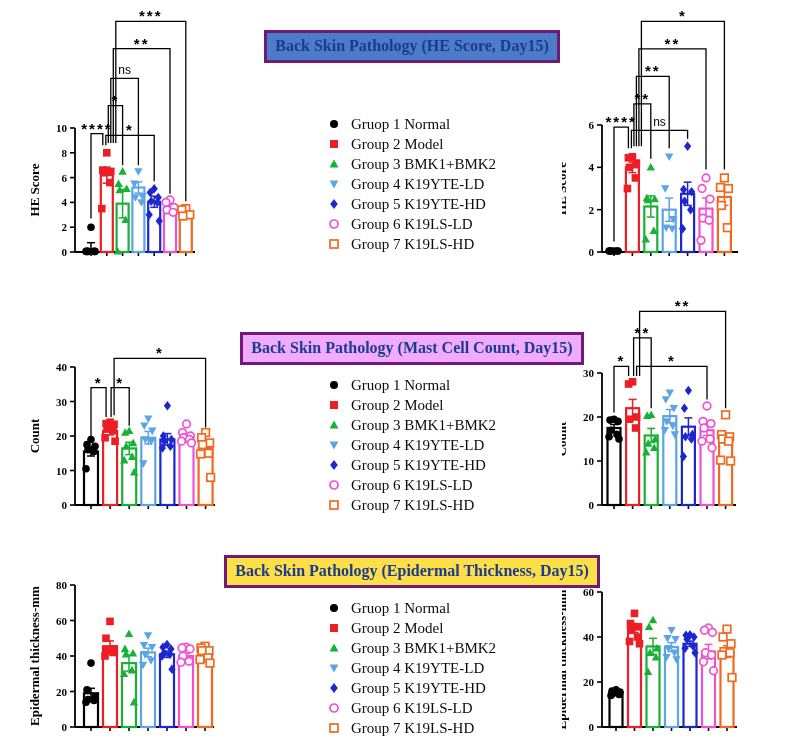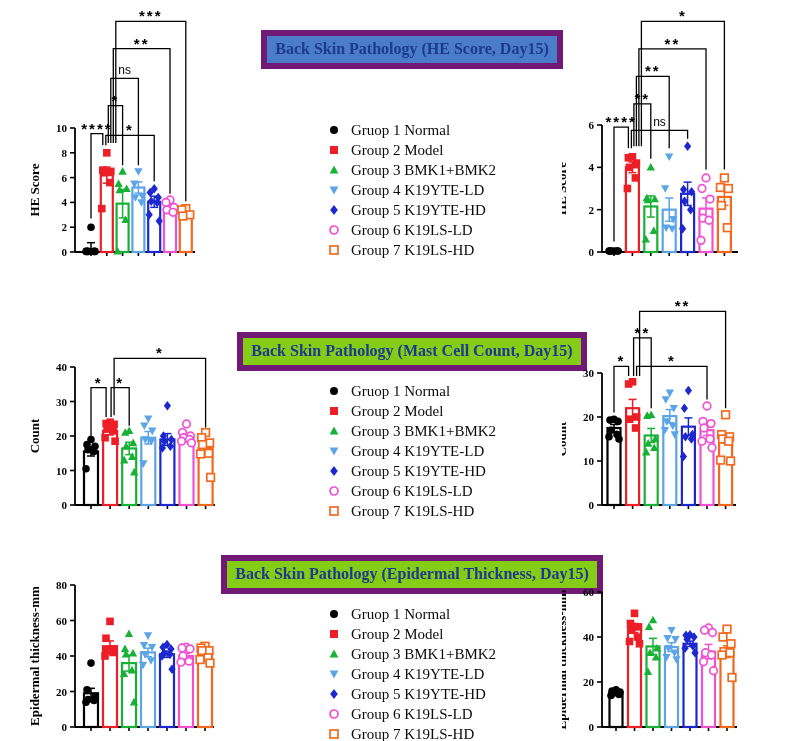--- a/index.html
+++ b/index.html
@@ -3,21 +3,21 @@
 <meta charset="utf-8">
 <style>
   html,body{margin:0;padding:0;background:#fff;}
   .fig{position:relative;width:800px;height:741px;background:#fff;overflow:hidden;
        font-family:"Liberation Serif","DejaVu Serif",serif;}
   .row{display:flex;align-items:flex-start;}
   .row1{height:285px;} .row2{height:255px;} .row3{height:201px;}
   svg.chart{display:block;flex:0 0 auto;}
   .center{width:300px;flex:0 0 auto;display:flex;flex-direction:column;align-items:center;}
   .banner{white-space:nowrap;font-weight:bold;font-size:16px;line-height:1.1;
-          padding:4px 8px 5px 8px;border:6px solid #701a75;}
+          padding:4px 8px 5px 8px;border:3px solid #701a75;}
   .row1 .banner{margin-top:30px;} .row2 .banner{margin-top:47px;} .row3 .banner{margin-top:15px;}
   .legend{display:flex;flex-direction:column;gap:5px;}
   .row1 .legend{margin-top:54px;} .row2 .legend{margin-top:13px;} .row3 .legend{margin-top:13px;}
   .legend-item{display:flex;align-items:center;gap:11px;font-size:15px;color:#0b0b0b;line-height:1;}
   .legend-item svg{display:block;}
   text.tick{font-family:"Liberation Serif","DejaVu Serif",serif;font-weight:bold;font-size:11px;fill:#000;}
   text.ylab{font-family:"Liberation Serif","DejaVu Serif",serif;font-weight:bold;font-size:13px;fill:#000;}
   text.star{font-family:"Liberation Sans","DejaVu Sans",sans-serif;font-weight:bold;font-size:15px;
             letter-spacing:2px;fill:#000;}
   text.ns{font-family:"Liberation Sans","DejaVu Sans",sans-serif;font-size:12px;fill:#000;}
@@ -375,21 +375,21 @@
         <rect x="196.8" y="165.14" width="7.6" height="7.6" fill="#fff" stroke="#f2691e" stroke-width="1.7"></rect>
         <rect x="206.8" y="188.6" width="7.6" height="7.6" fill="#fff" stroke="#f2691e" stroke-width="1.7"></rect>
         <path d="M 91 151 L 91 102.7 L 106.1 102.7 L 106.1 132.025" fill="none" stroke="#000" stroke-width="1.3"></path>
         <text x="98.55" y="102.7" text-anchor="middle" class="star">*</text>
         <path d="M 111.1 132.025 L 111.1 102.7 L 129.2 102.7 L 129.2 140.65" fill="none" stroke="#000" stroke-width="1.3"></path>
         <text x="120.14999999999999" y="102.7" text-anchor="middle" class="star">*</text>
         <path d="M 114.1 130.3 L 114.1 73.375 L 205.60000000000002 73.375 L 205.60000000000002 142.375" fill="none" stroke="#000" stroke-width="1.3"></path>
         <text x="159.85000000000002" y="73.375" text-anchor="middle" class="star">*</text>
       </svg>
     <div class="center">
-      <div class="banner" style="background: #84cc16; color: rgb(28, 58, 142);">Back Skin Pathology (Mast Cell Count, Day15)</div>
+      <div class="banner" style="background: #f0abfc; color: rgb(28, 58, 142);">Back Skin Pathology (Mast Cell Count, Day15)</div>
       <div class="legend">
           <div class="legend-item">
             <svg width="12" height="12" viewBox="0 0 12 12">
               <circle cx="6" cy="6" r="4" fill="#000000"></circle>
             </svg>
             <span>Gruop 1 Normal</span>
           </div>
           <div class="legend-item">
             <svg width="12" height="12" viewBox="0 0 12 12">
               <rect x="2" y="2" width="8" height="8" fill="#ec1e26"></rect>
@@ -621,21 +621,21 @@
         <circle cx="181" cy="122.2125" r="3.8" fill="#fff" stroke="#f150d2" stroke-width="1.7"></circle>
         <rect x="201.2" y="102.4375" width="7.6" height="7.6" fill="#fff" stroke="#f2691e" stroke-width="1.7"></rect>
         <rect x="197.2" y="104.2125" width="7.6" height="7.6" fill="#fff" stroke="#f2691e" stroke-width="1.7"></rect>
         <rect x="205.2" y="106.875" width="7.6" height="7.6" fill="#fff" stroke="#f2691e" stroke-width="1.7"></rect>
         <rect x="198.2" y="106.875" width="7.6" height="7.6" fill="#fff" stroke="#f2691e" stroke-width="1.7"></rect>
         <rect x="204.2" y="113.97500000000001" width="7.6" height="7.6" fill="#fff" stroke="#f2691e" stroke-width="1.7"></rect>
         <rect x="196.2" y="115.75" width="7.6" height="7.6" fill="#fff" stroke="#f2691e" stroke-width="1.7"></rect>
         <rect x="206.2" y="119.3" width="7.6" height="7.6" fill="#fff" stroke="#f2691e" stroke-width="1.7"></rect>
       </svg>
     <div class="center">
-      <div class="banner" style="background: #84cc16; color: rgb(28, 58, 142);">Back Skin Pathology (Epidermal Thickness, Day15)</div>
+      <div class="banner" style="background: #fde047; color: rgb(28, 58, 142);">Back Skin Pathology (Epidermal Thickness, Day15)</div>
       <div class="legend">
           <div class="legend-item">
             <svg width="12" height="12" viewBox="0 0 12 12">
               <circle cx="6" cy="6" r="4" fill="#000000"></circle>
             </svg>
             <span>Gruop 1 Normal</span>
           </div>
           <div class="legend-item">
             <svg width="12" height="12" viewBox="0 0 12 12">
               <rect x="2" y="2" width="8" height="8" fill="#ec1e26"></rect>

